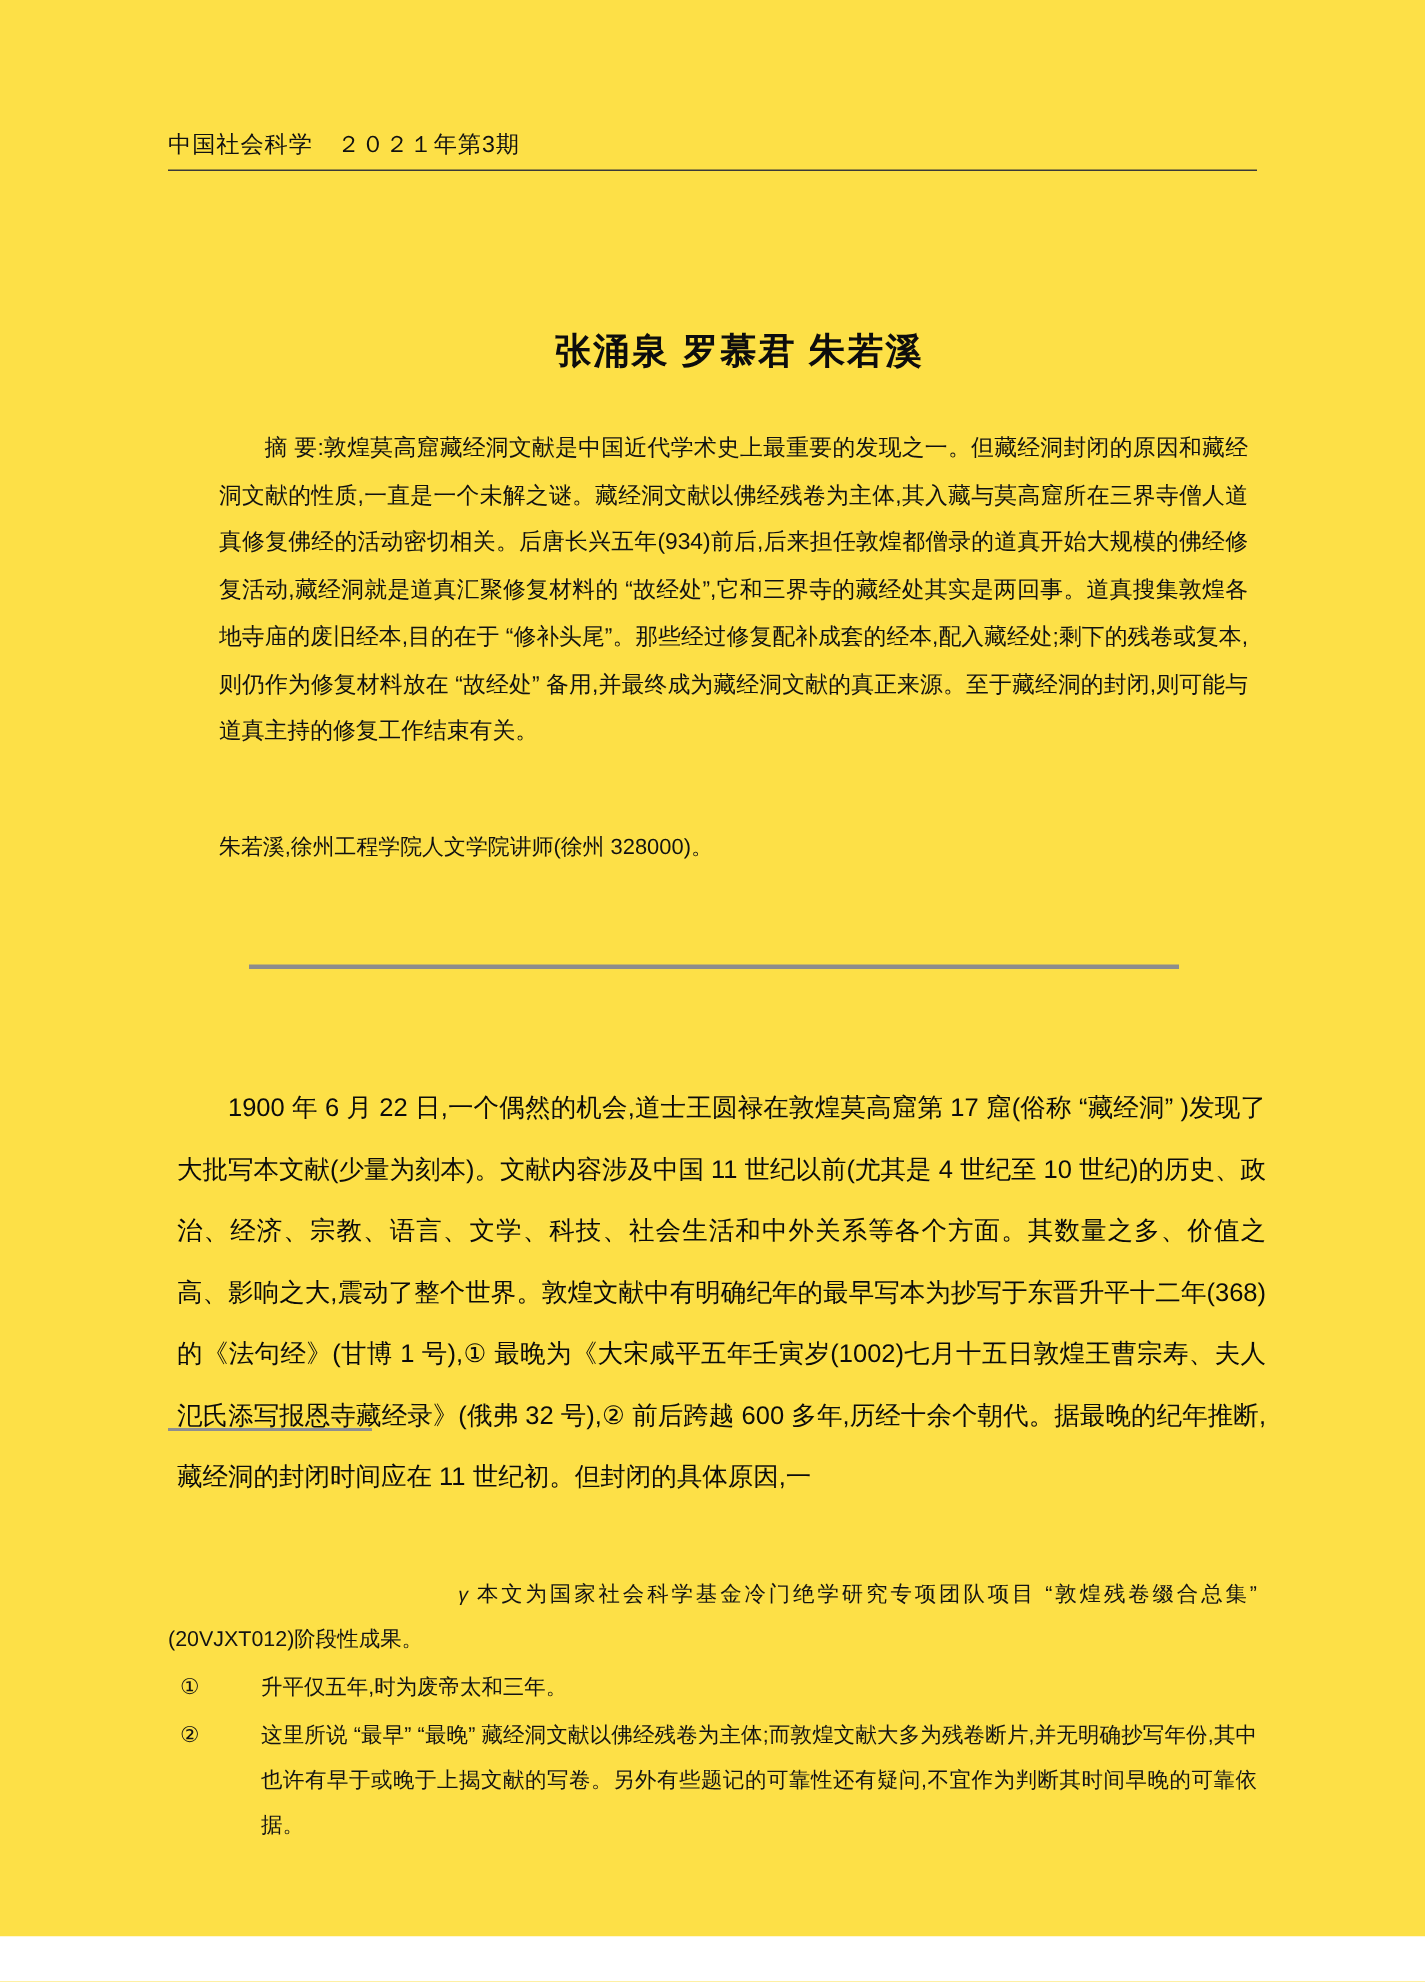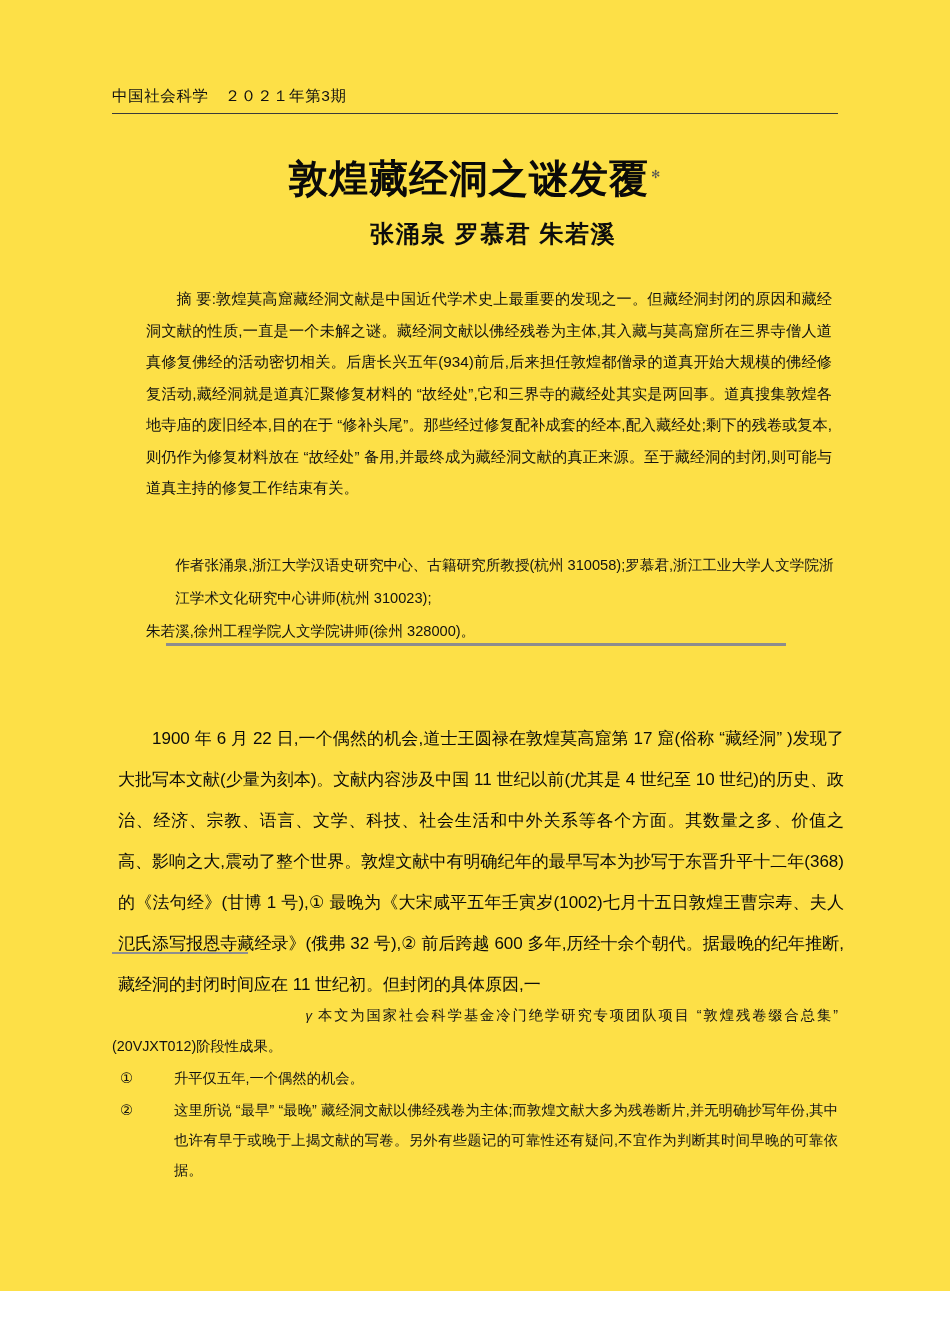--- a/index.html
+++ b/index.html
@@ -138,21 +138,21 @@
     position: absolute;
     left: 112px;
     top: 952px;
     width: 136px;
     height: 2px;
     background: #8f8f8f;
   }
   .fn-block {
     position: absolute;
     left: 112px;
-    top: 1000px;
+    top: 1048px;
     width: 726px;
     font-size: 14.3px;
     line-height: 30px;
     color: #131313;
   }
   .fn-star {
     text-align: justify;
     text-justify: inter-ideograph;
     padding-left: 0;
   }
@@ -179,44 +179,42 @@
   }
 </style>
 </head>
 <body>
 
 <div id="page">
 
   <div class="running-head">中国社会科学　２０２１年第3期</div>
   <div class="head-rule"></div>
 
-  <h1 class="doc-title"><span>敦煌藏经洞之谜发覆</span><span class="star">✻</span></h1>
 
   <div class="authors">张涌泉 罗慕君 朱若溪</div>
 
   <div class="abstract"><span class="lead">摘 要:</span><span>敦煌莫高窟藏经洞文献是中国近代学术史上最重要的发现之一。但藏经洞封闭的原因和藏经洞文献的性质,一直是一个未解之谜。藏经洞文献以佛经残卷为主体,其入藏与莫高窟所在三界寺僧人道真修复佛经的活动密切相关。后唐长兴五年(934)前后,后来担任敦煌都僧录的道真开始大规模的佛经修复活动,藏经洞就是道真汇聚修复材料的 “故经处”,它和三界寺的藏经处其实是两回事。道真搜集敦煌各地寺庙的废旧经本,目的在于 “修补头尾”。那些经过修复配补成套的经本,配入藏经处;剩下的残卷或复本,则仍作为修复材料放在 “故经处” 备用,并最终成为藏经洞文献的真正来源。至于藏经洞的封闭,则可能与道真主持的修复工作结束有关。</span></div>
 
 
   <div class="affil">
-    <div class="ln1">作者张涌泉,浙江大学汉语史研究中心、古籍研究所教授(杭州 310058);罗慕君,浙江工业大学人文学院浙江学术文化研究中心讲师(杭州 310023);</div>
     <div>朱若溪,徐州工程学院人文学院讲师(徐州 328000)。</div>
   </div>
   <div class="affil-rule"></div>
 
   <div class="body-text">
     <span class="lead">1900 年 6 月 22 日,一个偶然的机会,道士王圆禄在敦煌莫高窟第 17 窟(俗称 “藏经洞” )发现了大批写本文献(少量为刻本)。文献内容涉及中国 11 世纪以前(尤其是 4 世纪至 10 世纪)的历史、政治、经济、宗教、语言、文学、科技、社会生活和中外关系等各个方面。其数量之多、价值之高、影响之大,震动了整个世界。敦煌文献中有明确纪年的最早写本为抄写于东晋升平十二年(368)的《法句经》(甘博 1 号),① 最晚为《大宋咸平五年壬寅岁(1002)七月十五日敦煌王曹宗寿、夫人氾氏添写报恩寺藏经录》(俄弗 32 号),② 前后跨越 600 多年,历经十余个朝代。据最晚的纪年推断,藏经洞的封闭时间应在 11 世纪初。但封闭的具体原因,一</span>
   </div>
 
   <div class="fn-rule"></div>
 
   <div class="fn-block">
     <div class="fn-star"><span class="marker">γ</span><span>本文为国家社会科学基金冷门绝学研究专项团队项目 “敦煌残卷缀合总集” (20VJXT012)阶段性成果。</span></div>
 
     <div class="fn-item">
-      <span class="num">①</span><span>升平仅五年,一个偶然的机会。</span>
+      <span class="num">①</span><span>升平仅五年,时为废帝太和三年。</span>
     </div>
 
     <div class="fn-item">
       <span class="num">②</span><span>这里所说 “最早” “最晚” 藏经洞文献以佛经残卷为主体;而敦煌文献大多为残卷断片,并无明确抄写年份,其中也许有早于或晚于上揭文献的写卷。另外有些题记的可靠性还有疑问,不宜作为判断其时间早晚的可靠依据。</span>
     </div>
   </div>
 
 </div>
 
 </body></html>

